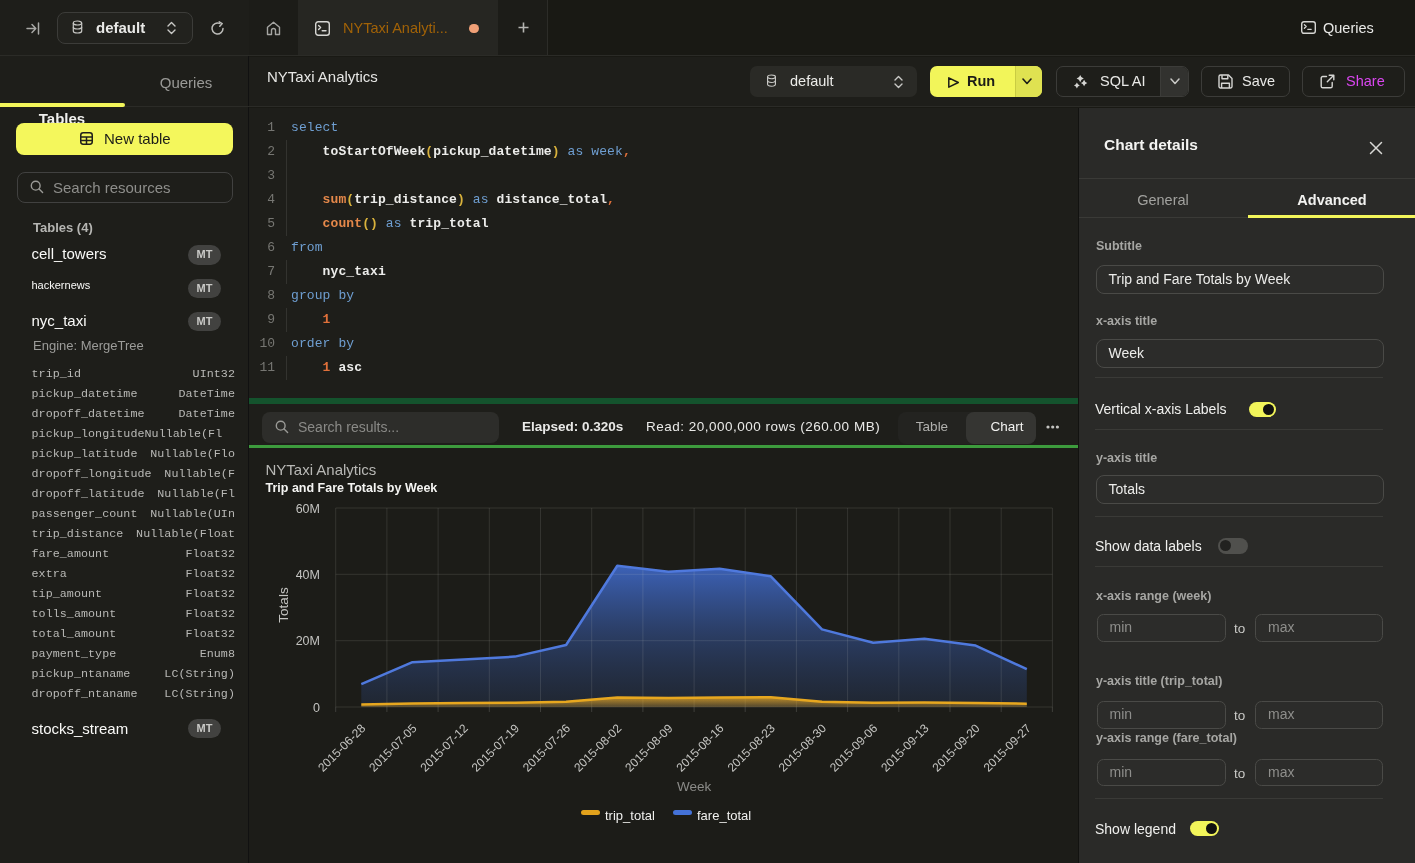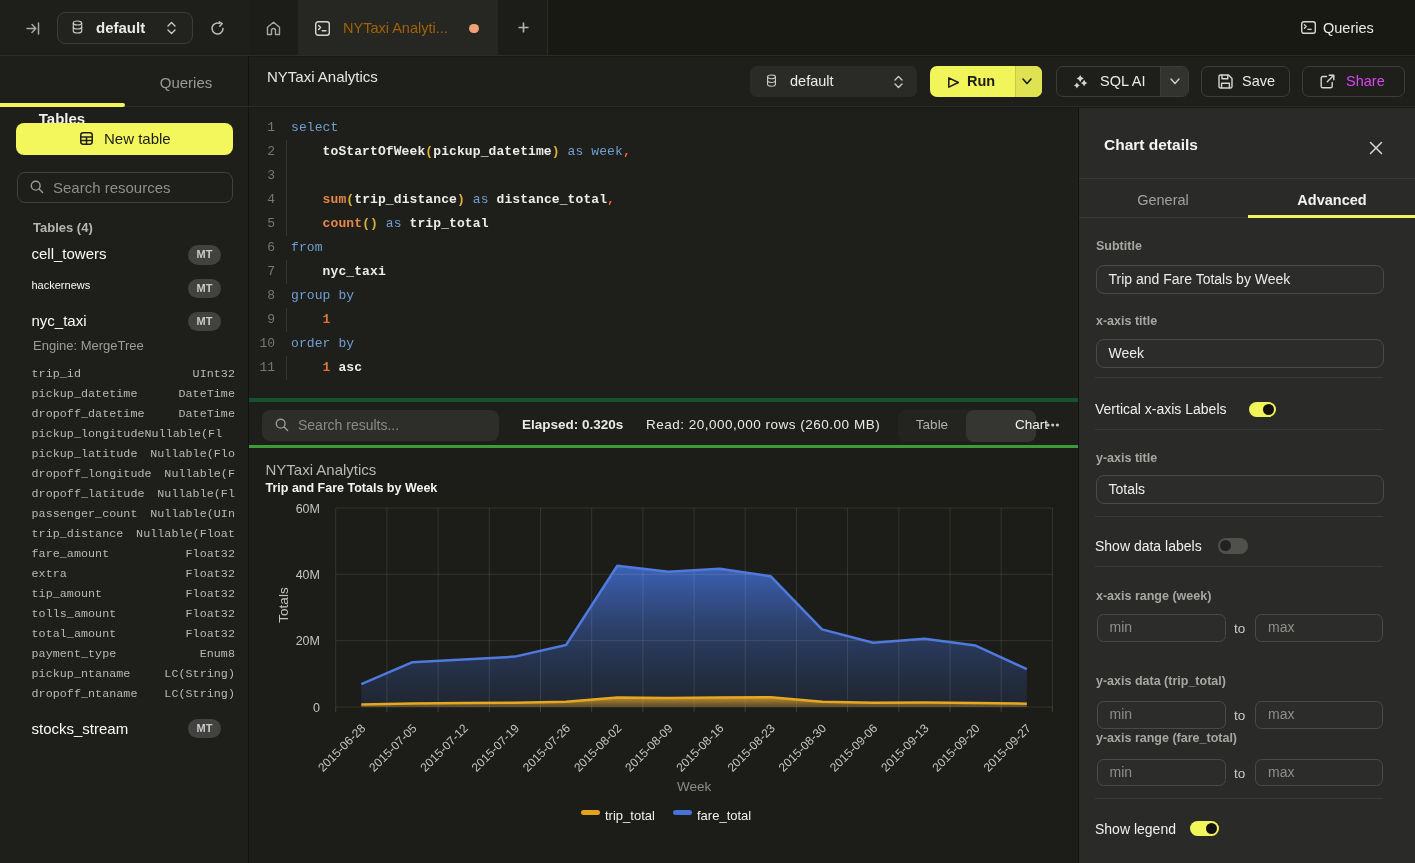--- a/index.html
+++ b/index.html
@@ -256,33 +256,33 @@
   <div class="ln" style="top:176px;">8</div>
     <div class="cl" style="top:176px;"><span class="kw">group by</span></div>
   <div class="ln" style="top:200px;">9</div>
     <div class="cl" style="top:200px;">    <span class="nm">1</span></div>
   <div class="ln" style="top:224px;">10</div>
     <div class="cl" style="top:224px;"><span class="kw">order by</span></div>
   <div class="ln" style="top:248px;">11</div>
     <div class="cl" style="top:248px;">    <span class="nm">1</span> <span class="id">asc</span></div>
 </div>
 
-<div class="abs" id="resultsbar" style="left:249px;top:398px;width:829px;height:47px;background:#1e1e1a;border-top:4px solid #14532d;">
+<div class="abs" id="resultsbar" style="left:249px;top:398px;width:829px;height:47px;background:#1e1e1a;border-top:6px solid #14532d;">
   <div class="abs" style="left:13px;top:8px;width:237px;height:31px;background:#2d2d2a;border-radius:8px;"></div>
   <svg class="abs" style="left:26px;top:16px;" width="14" height="14" viewBox="0 0 14 14">
     <circle cx="5.7" cy="5.7" r="4.4" stroke="#9a9a96" stroke-width="1.4" fill="none"></circle>
     <path d="M9.1 9.1 L12.6 12.6" stroke="#9a9a96" stroke-width="1.4" stroke-linecap="round"></path>
   </svg>
   <div class="abs" style="left:49px;top:15px;font-size:14px;color:#8a8a87;">Search results...</div>
   <div class="abs" style="left:273px;top:15px;font-size:13.5px;font-weight:600;color:#e9e9e7;">Elapsed: 0.320s</div>
   <div class="abs" style="left:397px;top:15px;font-size:13.5px;font-weight:400;letter-spacing:0.5px;color:#e9e9e7;">Read: 20,000,000 rows (260.00 MB)</div>
   <div class="abs" style="left:649px;top:8px;width:138px;height:32px;background:#232320;border-radius:8px;"></div>
   <div class="abs" style="left:717px;top:8px;width:70px;height:32px;background:#353532;border-radius:8px;"></div>
   <div class="abs" style="left:649px;top:15px;width:68px;text-align:center;font-size:13.5px;color:#b0b0ad;">Table</div>
-  <div class="abs" style="left:717px;top:15px;width:82px;text-align:right;font-size:13.5px;font-weight:500;color:#f2f2f0;">Chart</div>
+  <div class="abs" style="left:717px;top:15px;width:82px;text-align:center;font-size:13.5px;font-weight:500;color:#f2f2f0;">Chart</div>
   <svg class="abs" style="left:797px;top:21px;" width="14" height="4" viewBox="0 0 14 4">
     <circle cx="2" cy="2" r="1.6" fill="#c4c4c1"></circle>
     <circle cx="6.7" cy="2" r="1.6" fill="#c4c4c1"></circle>
     <circle cx="11.4" cy="2" r="1.6" fill="#c4c4c1"></circle>
   </svg>
 </div>
 <div class="abs" style="left:249px;top:445px;width:829px;height:2.5px;background:#3d9b3d;"></div>
 
 <div class="abs" id="chartarea" style="left:249px;top:447.5px;width:829px;height:415.5px;background:#1c1c18;">
   <div class="abs" style="left:16.5px;top:13px;font-size:15px;color:#b8b8b5;">NYTaxi Analytics</div>
@@ -370,21 +370,21 @@
   <div class="pdiv" style="top:407.5px;"></div>
   <div class="ptxt" style="left:16px;top:429.5px;">Show data labels</div>
   <div class="abs" style="left:138.5px;top:429.5px;width:30px;height:16px;border-radius:9px;background:#50504d;">
     <div class="abs" style="left:2.5px;top:2.5px;width:11px;height:11px;border-radius:50%;background:#222220;"></div>
   </div>
   <div class="pdiv" style="top:458px;"></div>
   <div class="plabel" style="left:17px;top:481px;">x-axis range (week)</div>
   <div class="pinput ph" style="left:17.5px;top:506px;width:129px;height:27.5px;line-height:25.5px;">min</div>
   <div class="ptxt" style="left:155px;top:513px;font-size:13.5px;color:#c9c9c6;">to</div>
   <div class="pinput ph" style="left:176px;top:506px;width:128px;height:27.5px;line-height:25.5px;">max</div>
-  <div class="plabel" style="left:17px;top:565.5px;">y-axis data (trip_total)</div>
+  <div class="plabel" style="left:17px;top:565.5px;">y-axis title (trip_total)</div>
   <div class="pinput ph" style="left:17.5px;top:593px;width:129px;height:27.5px;line-height:25.5px;">min</div>
   <div class="ptxt" style="left:155px;top:600px;font-size:13.5px;color:#c9c9c6;">to</div>
   <div class="pinput ph" style="left:176px;top:593px;width:128px;height:27.5px;line-height:25.5px;">max</div>
   <div class="plabel" style="left:17px;top:623px;">y-axis range (fare_total)</div>
   <div class="pinput ph" style="left:17.5px;top:650.5px;width:129px;height:27.5px;line-height:25.5px;">min</div>
   <div class="ptxt" style="left:155px;top:657.5px;font-size:13.5px;color:#c9c9c6;">to</div>
   <div class="pinput ph" style="left:176px;top:650.5px;width:128px;height:27.5px;line-height:25.5px;">max</div>
   <div class="pdiv" style="top:689.5px;"></div>
   <div class="ptxt" style="left:16px;top:712.5px;">Show legend</div>
   <div class="abs" style="left:111px;top:713px;width:29px;height:15px;border-radius:8px;background:#f2f55a;">

